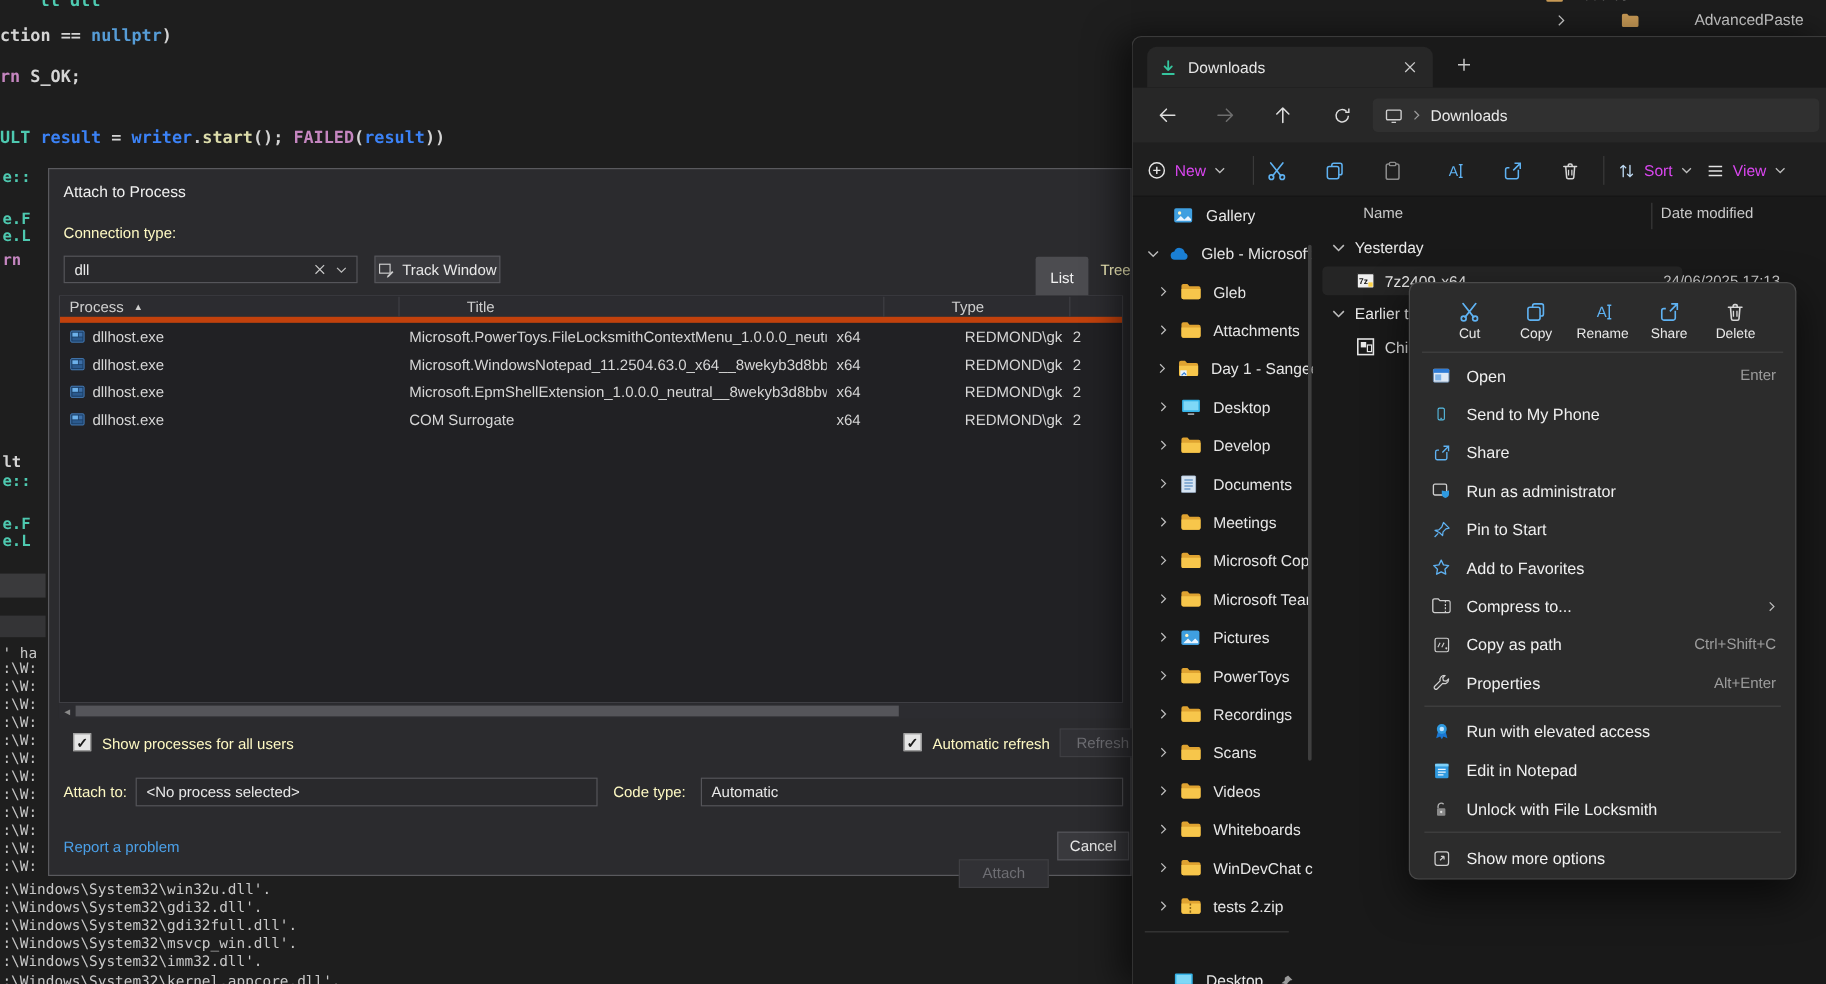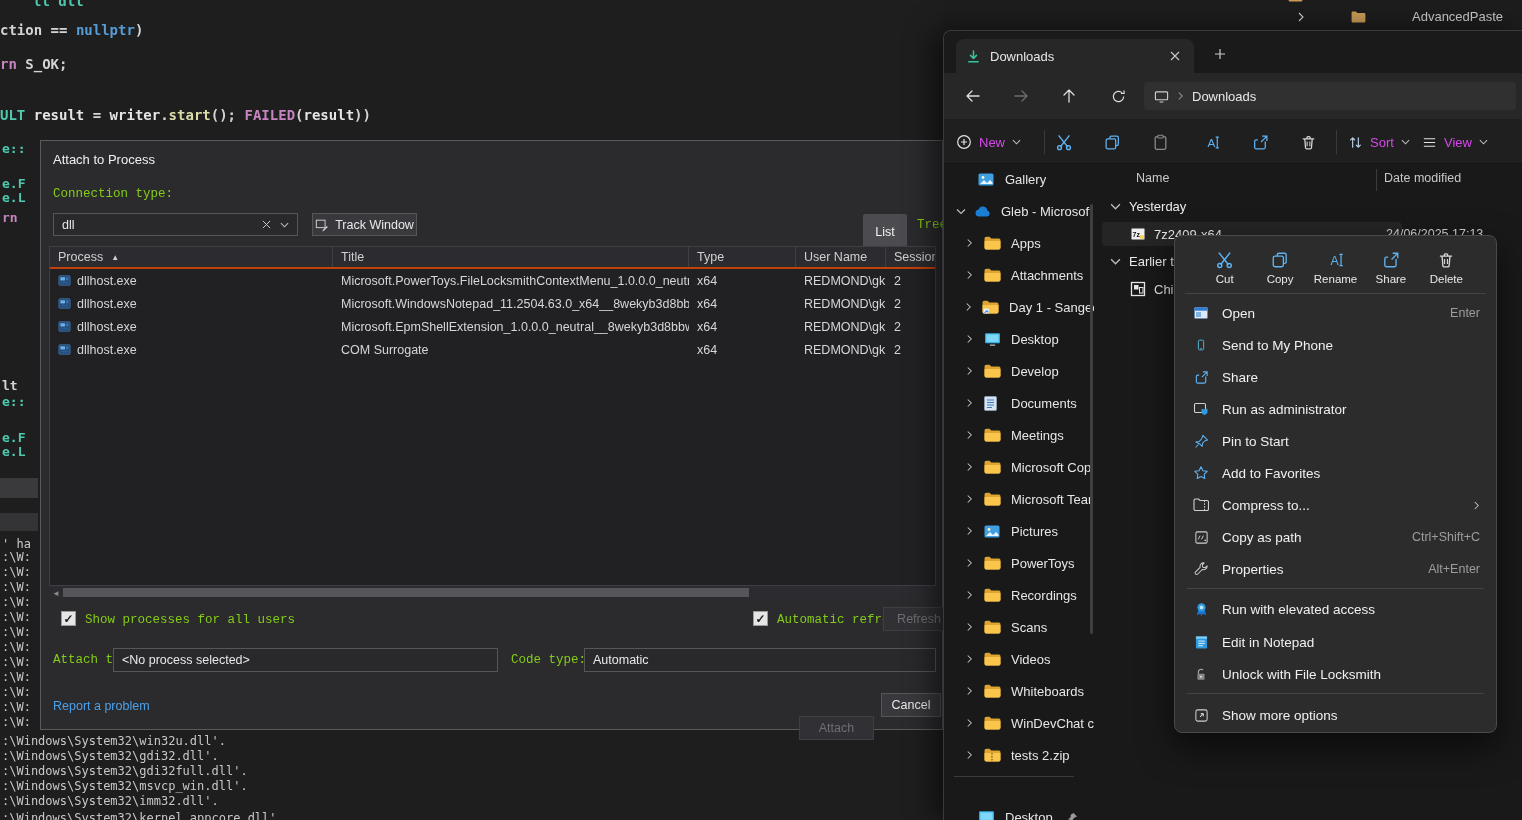--- a/index.html
+++ b/index.html
@@ -7,51 +7,51 @@
   .screen {
     position:relative; width:1522px; height:820px; overflow:hidden;
     background:#1e1e1e; font-family:"Liberation Sans", sans-serif; color:#dcdcdc;
     -webkit-font-smoothing:antialiased;
   }
   .mono { font-family:"DejaVu Sans Mono", monospace; }
 
   
   .code-line { position:absolute; left:0; font-size:14px; font-weight:600; white-space:pre; }
   .tk-teal { color:#4ec9b0; } .tk-blue { color:#569cd6; } .tk-purple { color:#c586c0; }
-  .tk-white { color:#d4d4d4; } .tk-var { color:#e5e5e5; } .tk-fn { color:#dcdcaa; }
+  .tk-white { color:#d4d4d4; } .tk-var { color:#3b82f6; } .tk-fn { color:#dcdcaa; }
   .frag { position:absolute; left:2px; font-size:13px; font-weight:600; white-space:pre; }
   .out-line { position:absolute; left:2px; font-size:12px; color:#c8c8c8; white-space:pre; }
   .gray-bar { position:absolute; left:0; width:38px; }
 
   
   .top-strip { position:absolute; left:943px; top:0; width:579px; height:30px; background:#1d1d1d; overflow:hidden; }
   .tree-row { position:absolute; display:flex; align-items:center; gap:5px; font-size:13px; color:#cccccc; }
 
   
   .dialog {
     position:absolute; left:40px; top:140px; width:903px; height:590px;
     background:#2b2b2e; border:1px solid #5a5a5e; z-index:1; font-size:12.5px; color:#dcdcdc;
   }
   .dlg-title { position:absolute; left:12px; top:11px; font-size:13px; color:#f0f0f0; }
-  .dlg-label { position:absolute; color:#84cc16;font-family:Liberation Mono, monospace; }
+  .dlg-label { position:absolute; color:#fef9c3; }
   .combo {
     position:absolute; background:#37373b; border:1px solid #434346; height:22px;
     display:flex; align-items:center; padding:0 8px; color:#e8e8e8;
   }
   .combo .arr { position:absolute; right:7px; top:8px; }
   .tbox { position:absolute; background:#29292c; border:1px solid #55555a; height:24px;
     display:flex; align-items:center; padding:0 8px; color:#e8e8e8; }
   .btn { position:absolute; background:#39393d; border:1px solid #55555a; color:#e8e8e8;
     display:flex; align-items:center; justify-content:center; font-size:12.5px; }
   .btn.disabled { background:#313135; border-color:#3f3f43; color:#6e6e73; }
   .toggle-on { position:absolute; background:#4c4c50; border-radius:2px; color:#f2f2f2;
     display:flex; align-items:center; justify-content:center; font-size:12.5px; }
 
   .ptable { position:absolute; left:8px; top:105px; width:887px; height:340px; background:#212124; border:1px solid #3f3f44; overflow:hidden; }
-  .pt-head { display:grid; grid-template-columns:283px 356px 107px 90px 1fr; height:22px; background:#2c2c30; border-bottom:2px solid #c2410c; }
+  .pt-head { display:grid; grid-template-columns:283px 356px 107px 90px 1fr; height:22px; background:#2c2c30; border-bottom:5px solid #c2410c;gap:48px; }
   .pt-head > div { display:flex; align-items:center; padding-left:8px; color:#cfcfcf; border-right:1px solid #3f3f44; font-size:12.5px; }
   .pt-row { display:grid; grid-template-columns:283px 356px 107px 90px 1fr; height:23px; align-items:center; color:#d6d6d6; font-size:12.5px; }
   .pt-row > div { padding-left:8px; white-space:nowrap; overflow:hidden; }
   .pt-proc { display:flex; align-items:center; gap:6px; }
   .sort-asc { font-size:8px; margin-left:8px; color:#cfcfcf; }
 
   .hscroll { position:absolute; left:8px; top:445px; width:887px; height:13px; background:#2c2c30; }
   .hthumb { position:absolute; left:14px; top:2px; width:686px; height:9px; background:#55555a; }
   .harrow { position:absolute; left:3px; top:3px; color:#8a8a8a; font-size:8px; }
 
@@ -502,21 +502,21 @@
             <svg width="7" height="10" viewBox="0 0 8 10">
               <path d="M2 1l4 4-4 4" fill="none" stroke="#bdbdbd" stroke-width="1.2"></path>
             </svg>
           </span>
           <span class="sb-ico" style="margin-left:8px;">
             <svg width="17" height="14" viewBox="0 0 16 13">
               <path d="M.5 2A1.5 1.5 0 012 .5h3.2l1.6 1.8H14A1.5 1.5 0 0115.5 3.8V11A1.5 1.5 0 0114 12.5H2A1.5 1.5 0 01.5 11z" fill="#dfa331"></path>
               <path d="M.5 4.5h15V11A1.5 1.5 0 0114 12.5H2A1.5 1.5 0 01.5 11z" fill="#f7c64b"></path>
             </svg>
           </span>
-          <span class="sb-label">Apps</span>
+          <span class="sb-label">Gleb</span>
         </div>
       <div class="sb-row" style="top:95px;">
           <span style="width:22px;"></span>
           <span class="sb-chev">
             <svg width="7" height="10" viewBox="0 0 8 10">
               <path d="M2 1l4 4-4 4" fill="none" stroke="#bdbdbd" stroke-width="1.2"></path>
             </svg>
           </span>
           <span class="sb-ico" style="margin-left:8px;">
             <svg width="17" height="14" viewBox="0 0 16 13">

